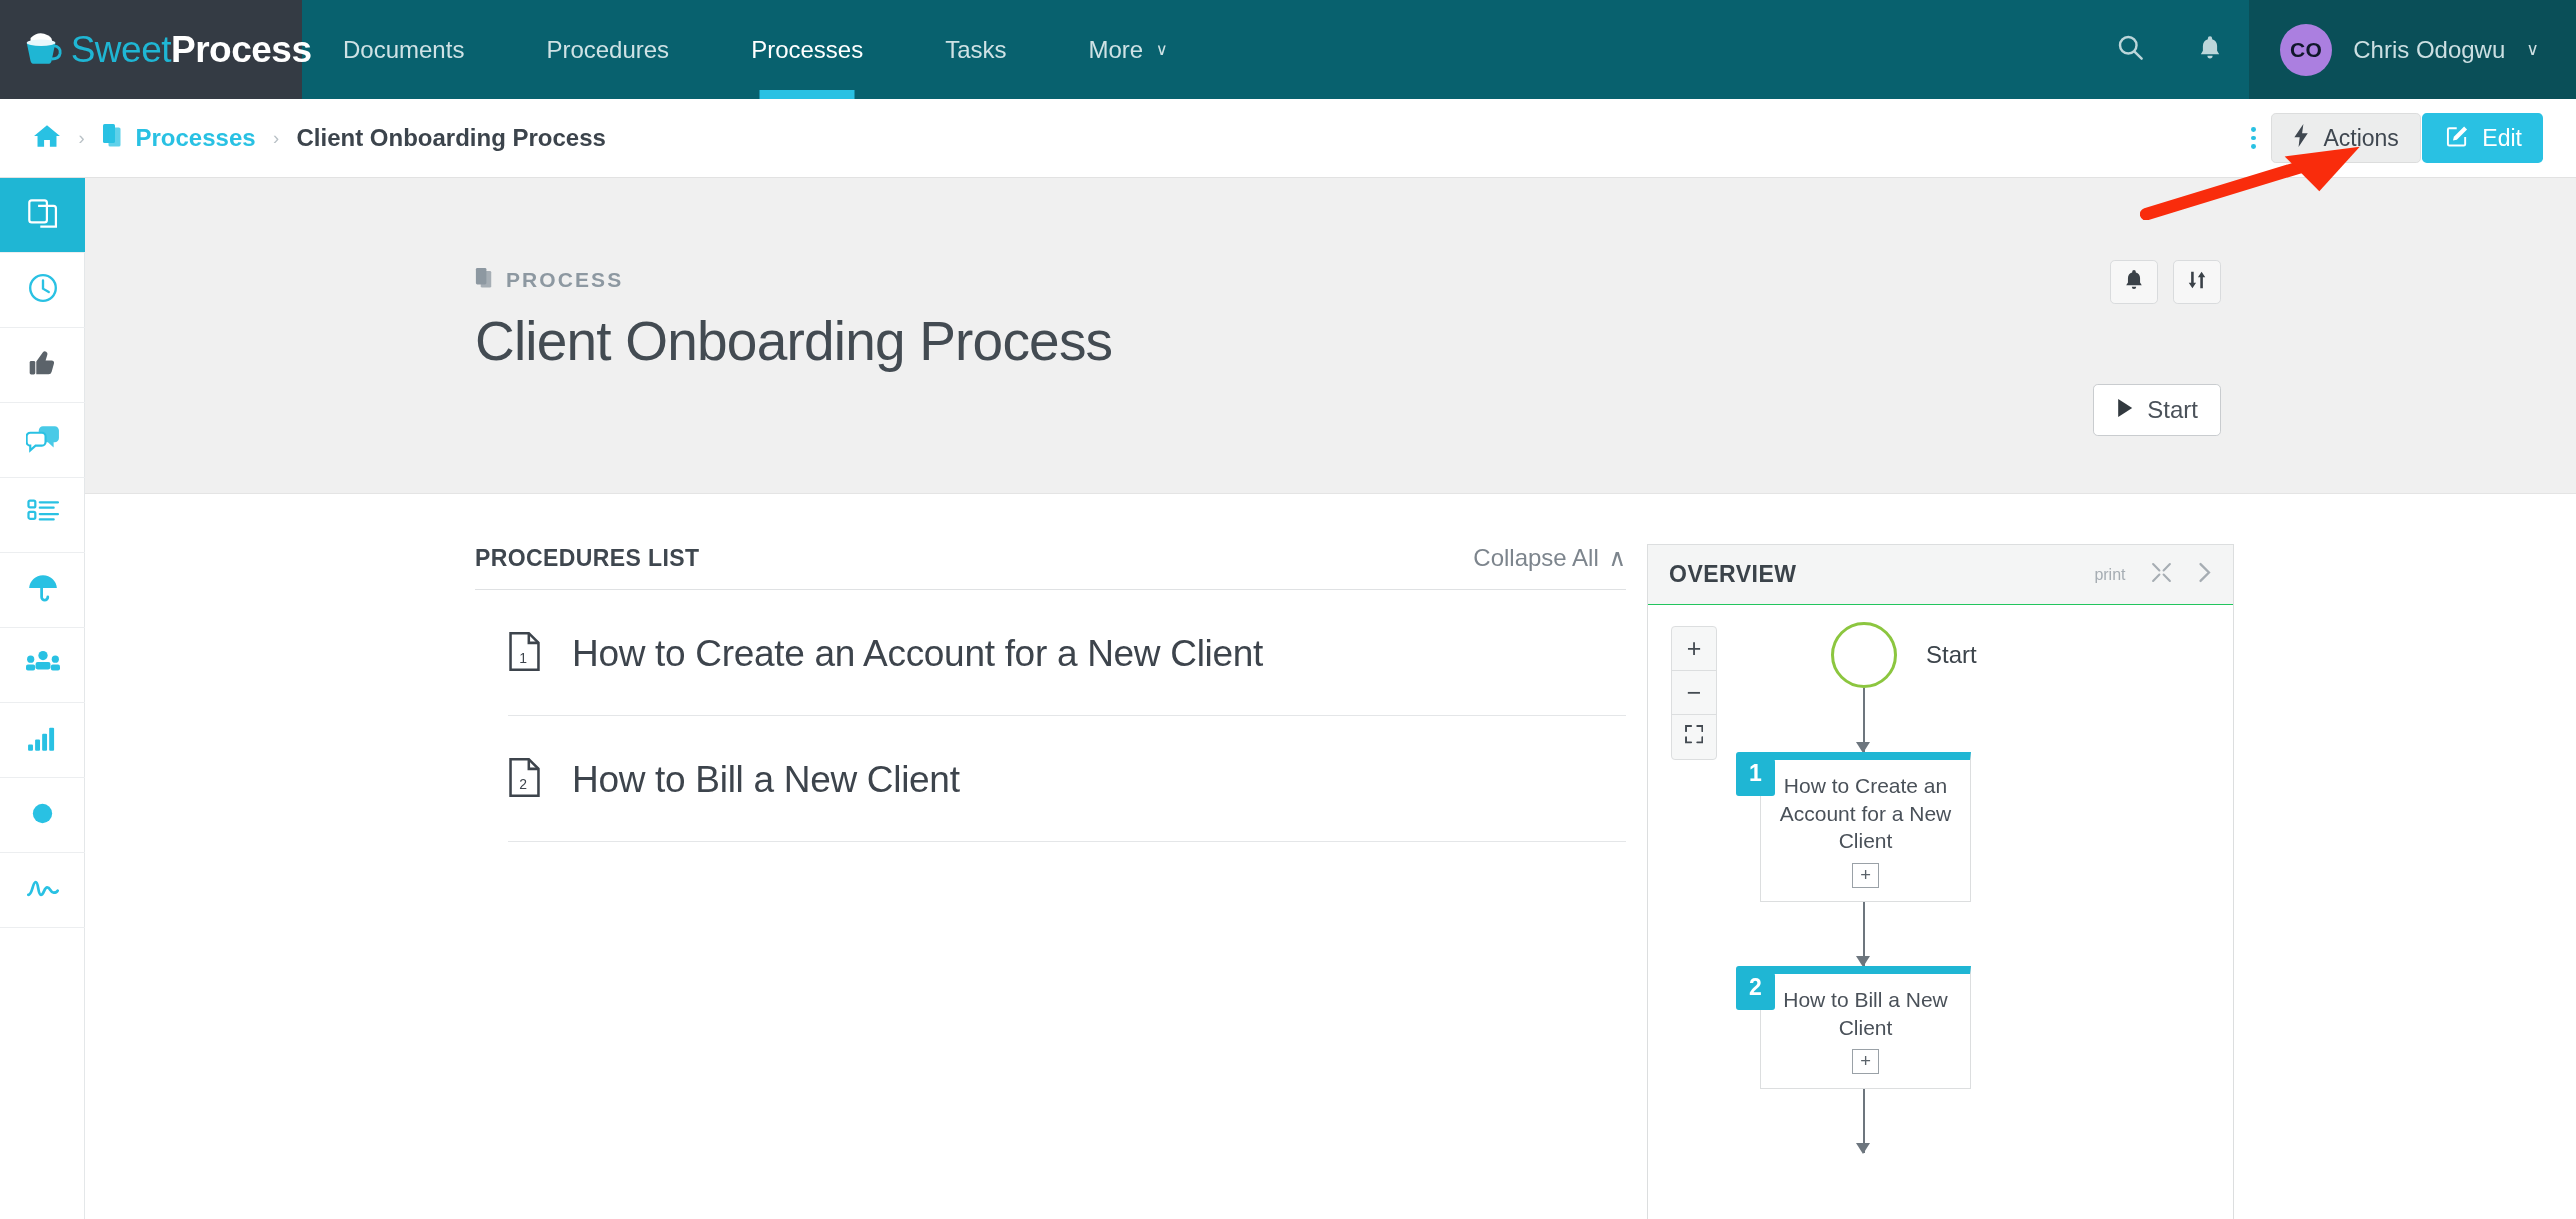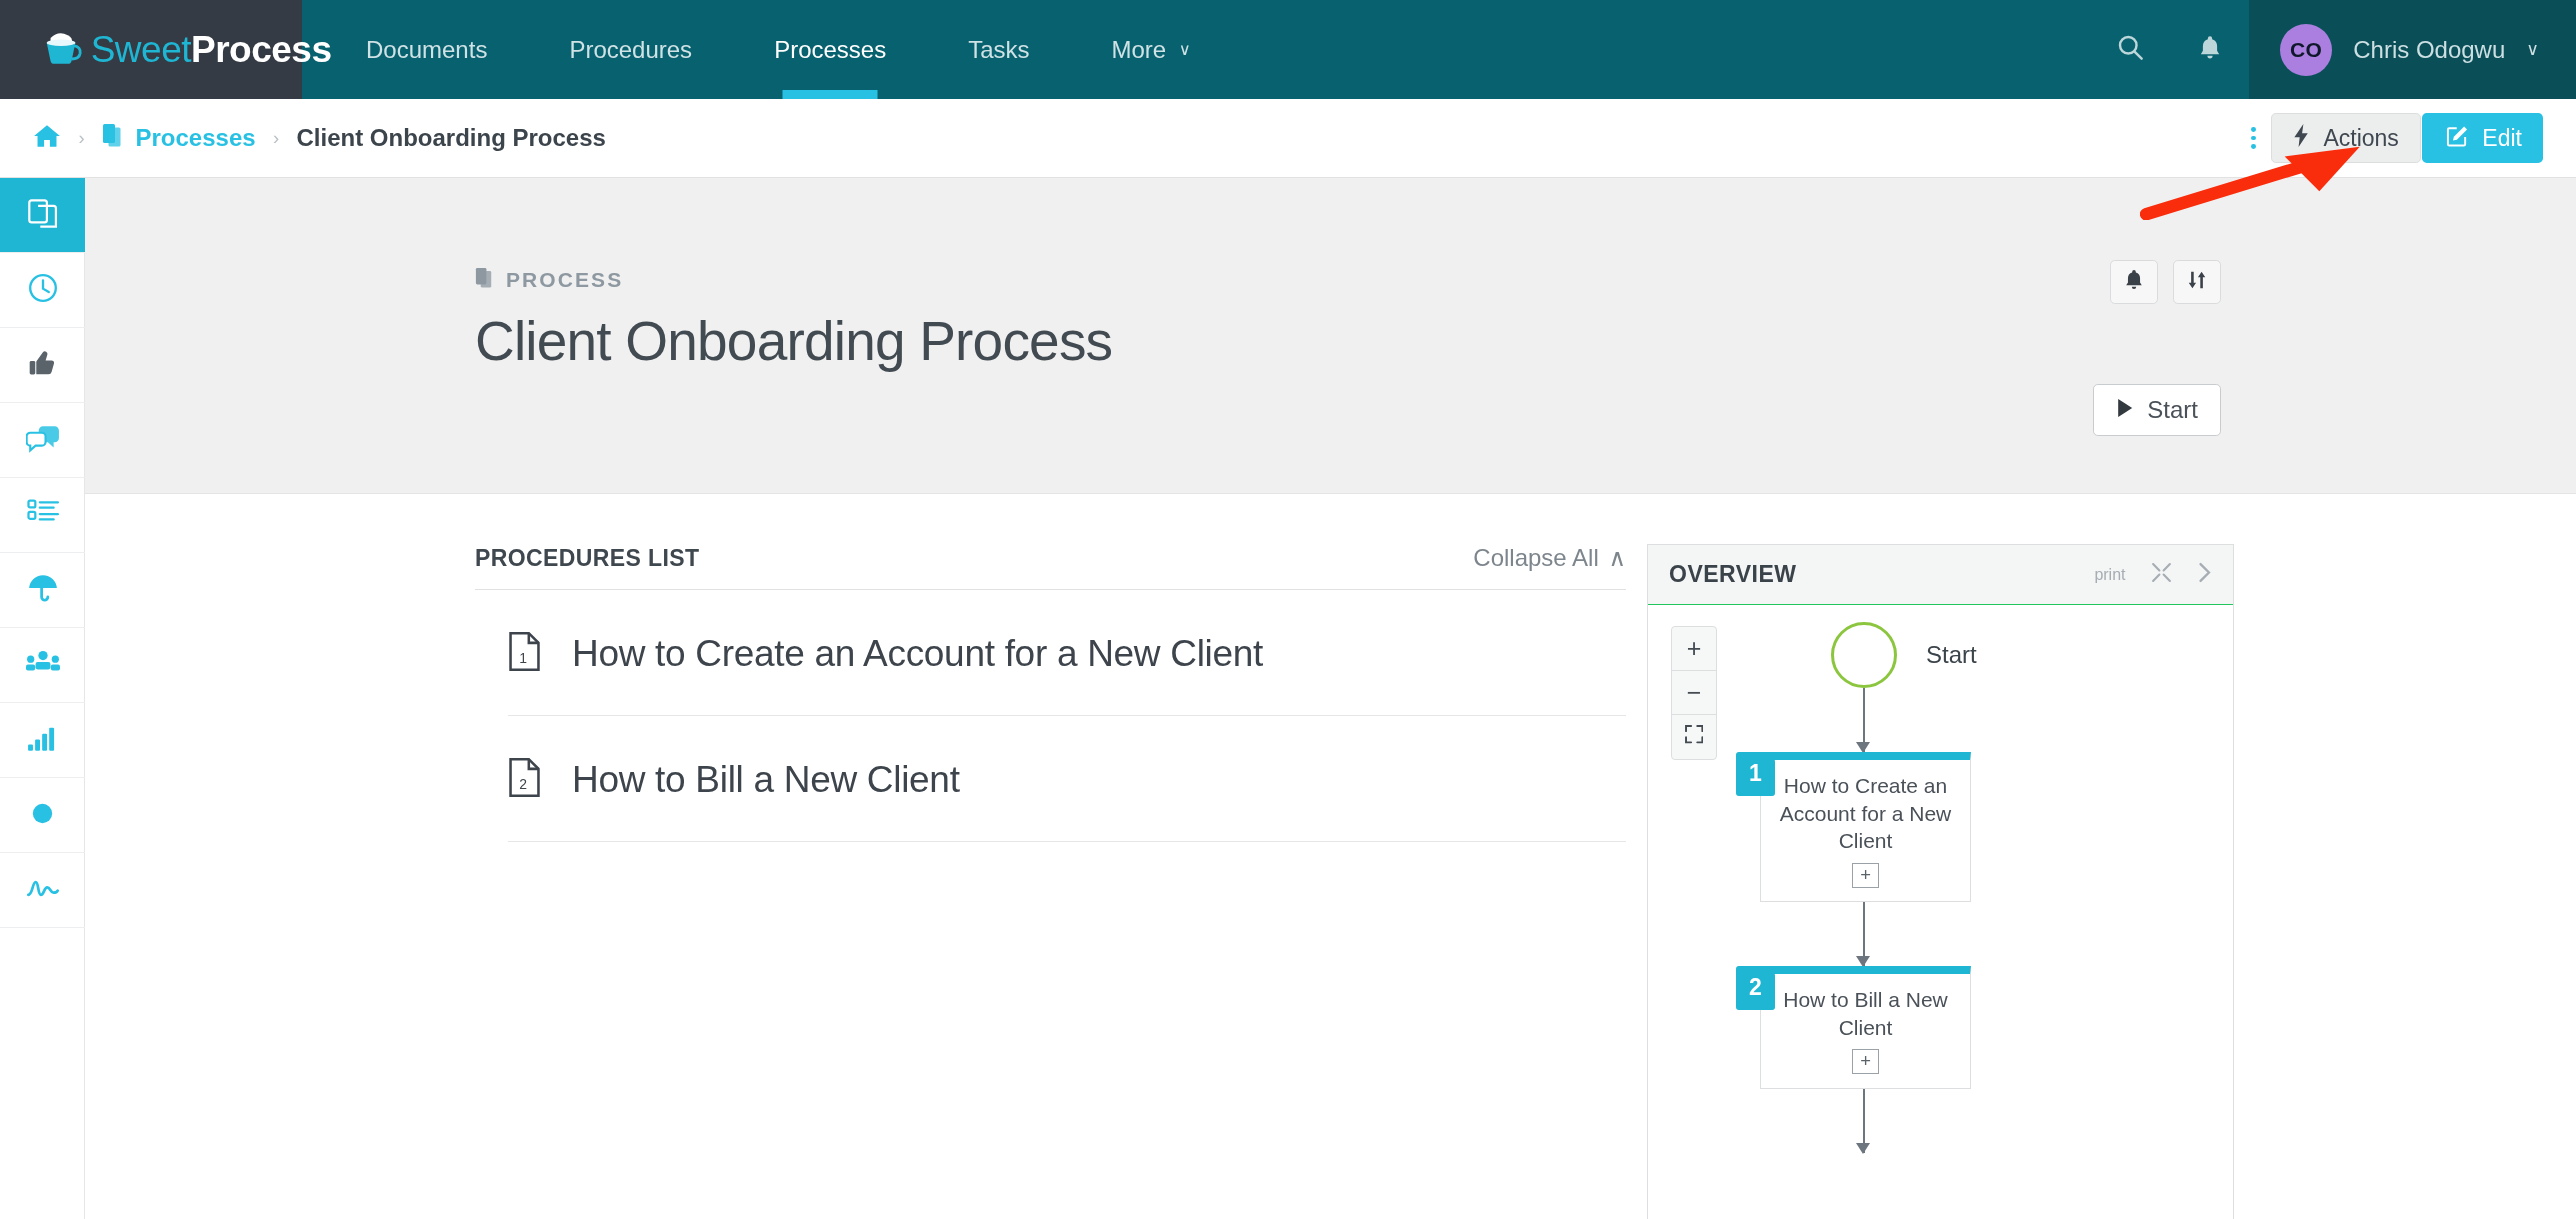--- a/index.html
+++ b/index.html
@@ -13,28 +13,28 @@
   
   .topnav {
     position: absolute; top: 0; left: 0;
     width: 2576px; height: 99px;
     background: #08616e;
     display: flex; align-items: stretch;
   }
   .logo-block {
     width: 302px; height: 99px;
     background: #343b44;
-    display: flex; align-items: center; padding-left: 41px;
+    display: flex; align-items: center; padding-left: 21px;
   }
   .logo-mark { width: 42px; height: 39px; margin-right: 7.7px; flex: none; }
   .logo-text { font-size: 37px; letter-spacing: -0.5px; white-space: nowrap; }
   .logo-sweet { color: #1fb6d4; font-weight: 400; }
   .logo-process { color: #ffffff; font-weight: 700; }
 
-  .nav-items { display: flex; align-items: stretch; padding-left: 23px; }
+  .nav-items { display: flex; align-items: stretch; }
   .nav-item {
     display: flex; align-items: center; justify-content: center;
     padding: 0 41px; height: 99px;
     color: #cfe2e5; font-size: 24px; position: relative;
     white-space: nowrap;
   }
   .nav-item.active { color: #ffffff; }
   .nav-item.active::after {
     content: ""; position: absolute; left: 50%; transform: translateX(-50%);
     bottom: 0; width: 95px; height: 8.7px; background: #29c1e3;

